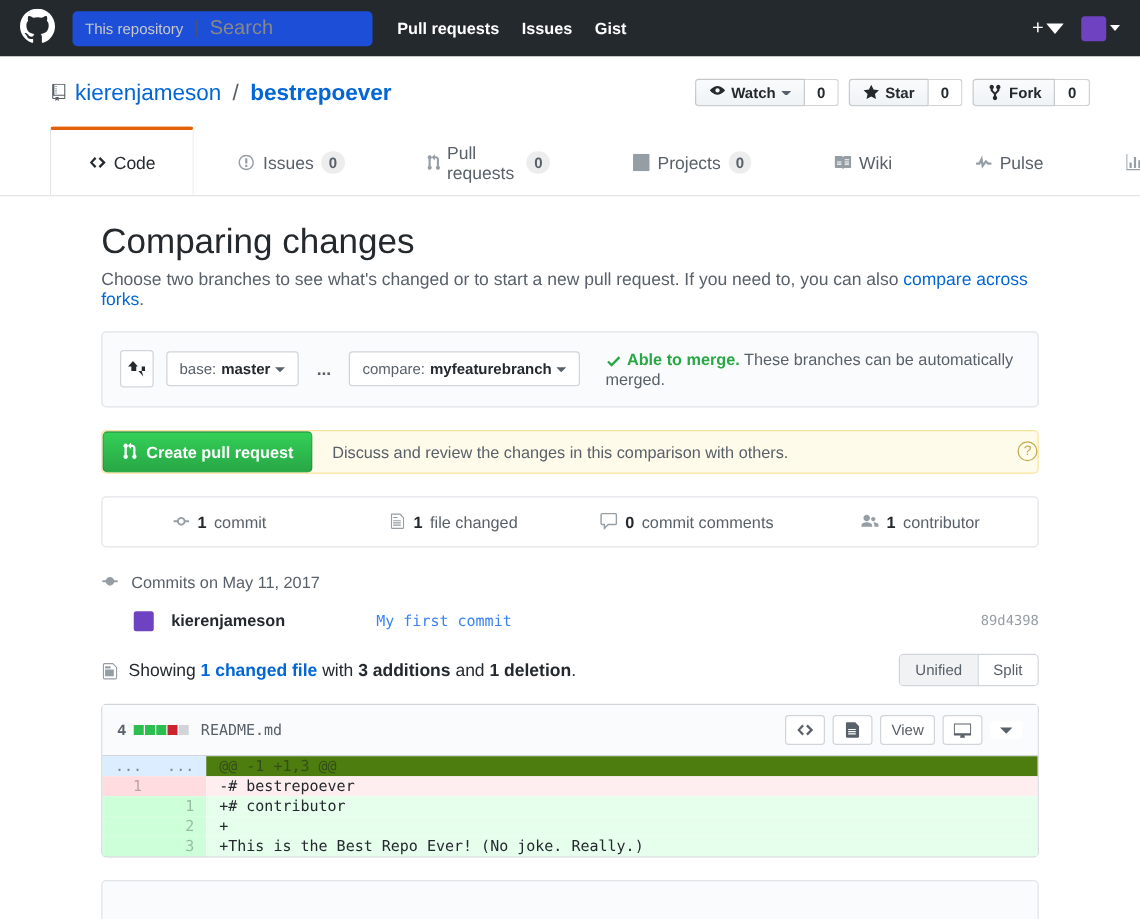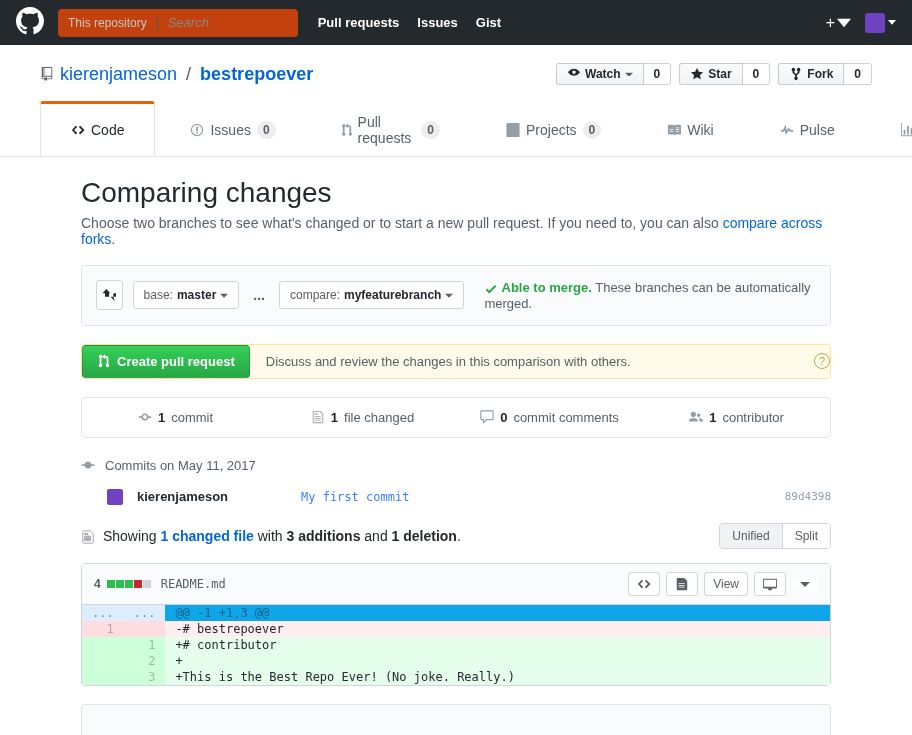--- a/index.html
+++ b/index.html
@@ -2,23 +2,23 @@
 <html><head>
 <meta charset="utf-8">
 <style>
 * { box-sizing: border-box; margin: 0; padding: 0; }
 body { font-family: -apple-system, BlinkMacSystemFont, "Segoe UI", Helvetica, Arial, sans-serif; font-size: 14px; color: #24292e; background: #fff; }
 a { text-decoration: none; }
 
 
 .topbar { background: #24292e; height: 45px; display: flex; align-items: center; padding: 0 16px; }
 .logo-icon { width: 28px; height: 28px; fill: #fff; }
-.search-wrap { display: flex; align-items: center; margin-left: 14px; background: #c2410c; border-radius: 4px; height: 28px; }
+.search-wrap { display: flex; align-items: center; margin-left: 14px; background: #1d4ed8; border-radius: 4px; height: 28px; }
 .search-scope { color: #c8c8c8; font-size: 12px; padding: 0 10px; border-right: 1px solid #555; }
-.search-input { background: transparent; border: none; color: #c8c8c8; padding: 0 10px; width: 140px; outline: none; font-size: 13px; font-style: italic; }
+.search-input { background: transparent; border: none; color: #c8c8c8; padding: 0 10px; width: 140px; outline: none; font-size: 16px; }
 .search-input::placeholder { color: #888; }
 .topnav { display: flex; margin-left: 20px; gap: 18px; }
 .topnav a { color: #fff; font-weight: 600; font-size: 13px; }
 .topbar-right { margin-left: auto; display: flex; align-items: center; gap: 14px; }
 .plus-icon { color: #fff; font-size: 16px; display: flex; align-items: center; }
 .avatar { width: 20px; height: 20px; background: #6f42c1; border-radius: 3px; }
 .caret-down { margin-left: 2px; }
 
 
 .pagehead { padding: 18px 40px 0; border-bottom: 1px solid #e1e4e8; }
@@ -100,21 +100,21 @@
 .diffblock.del { background: #cb2431; }
 .diffblock.neutral { background: #d1d5da; }
 .filename { font-family: monospace; font-size: 12px; color: #586069; }
 .file-actions { margin-left: auto; display: flex; gap: 6px; align-items: center; }
 .file-actions button, .file-actions .ic { background: #fff; border: 1px solid #d1d5da; border-radius: 3px; padding: 4px 8px; font-size: 12px; color: #586069; cursor: pointer; display: flex; align-items: center; }
 
 
 .diff-table { width: 100%; border-collapse: collapse; font-family: SFMono-Regular, Consolas, monospace; font-size: 12px; }
 .diff-table td { padding: 1px 10px; white-space: pre; }
 .line-num { width: 40px; text-align: right; color: rgba(27,31,35,.3); background: #fafbfc; user-select: none; }
-.hunk-row td { background: #0ea5e9; color: rgba(27,31,35,.5); }
+.hunk-row td { background: #4d7c0f; color: rgba(27,31,35,.5); }
 .hunk-row .line-num { background: #dbedff; }
 .del-row td.code { background: #ffeef0; }
 .del-row .line-num { background: #ffdce0; }
 .add-row td.code { background: #e6ffed; }
 .add-row .line-num { background: #cdffd8; }
 
 
 .no-comments { border: 1px solid #e1e4e8; border-radius: 4px; background: #fafbfc; padding: 30px; text-align: center; font-size: 18px; font-weight: 600; color: #24292e; }
 </style>
 </head>

